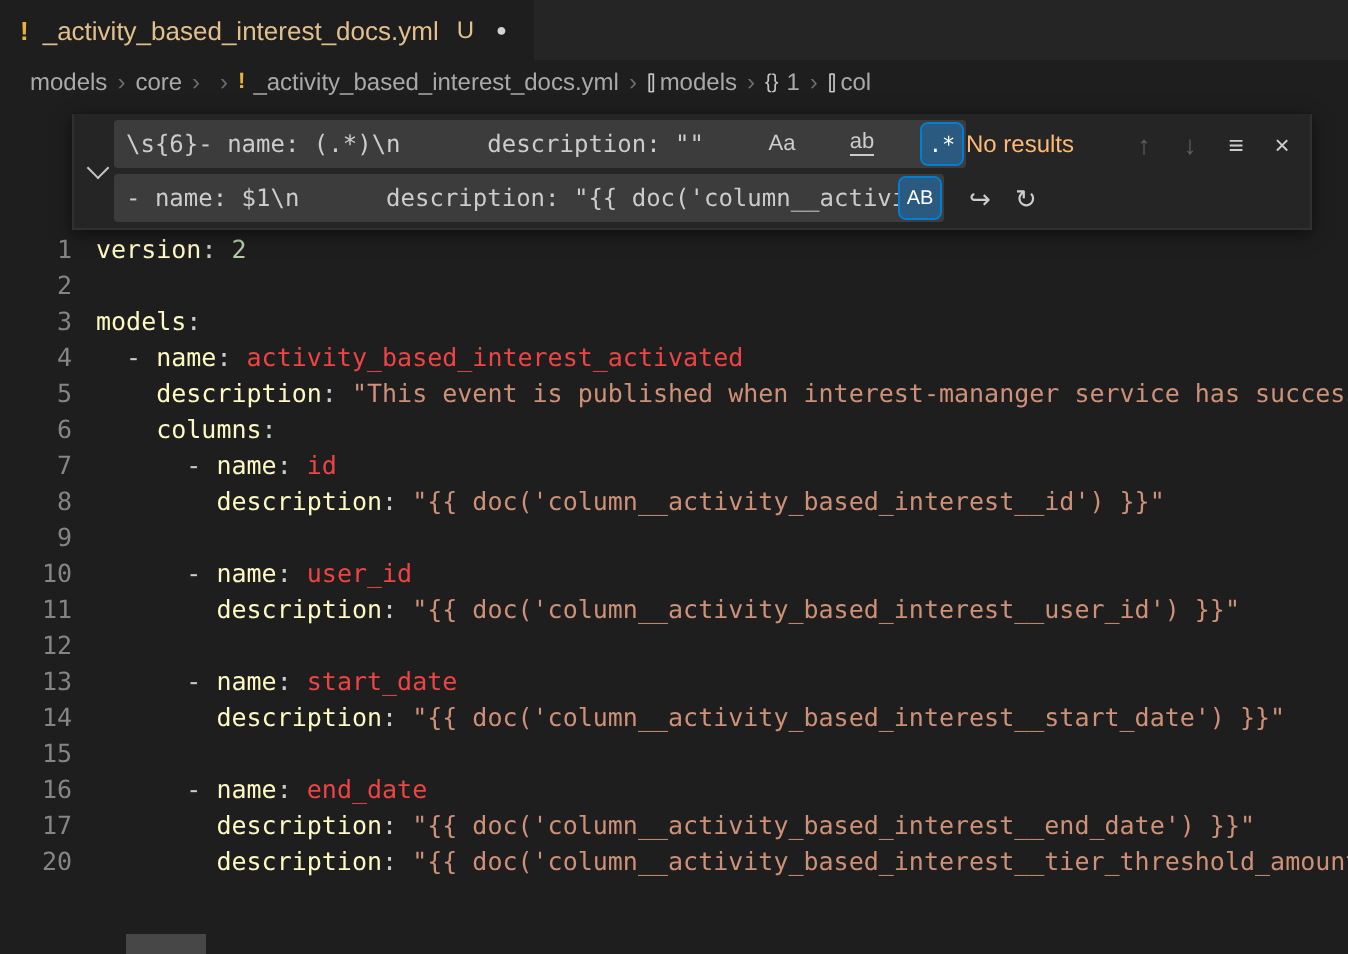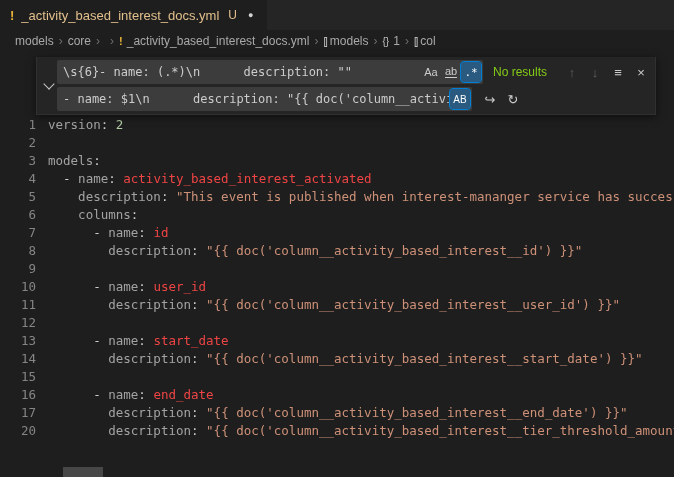--- a/index.html
+++ b/index.html
@@ -23,51 +23,51 @@
   .bc-icon{margin-right:4px;font-size:11px;color:#c5c5c5;}
   .warning-icon{color:#e8b339;font-weight:bold;}
   .symbol-array-icon{letter-spacing:-2px;font-size:10px;}
   .symbol-object-icon{font-size:10px;}
   
   .editor{position:absolute;top:52px;left:0;right:0;bottom:0;overflow:hidden;background:#1e1e1e;}
   .code{padding-top:64px;font-family:"DejaVu Sans Mono","Liberation Mono",monospace;font-size:12.5px;line-height:18px;}
   .line{display:flex;height:18px;}
   .gutter{flex:0 0 36px;text-align:right;color:#858585;}
   .lcontent{padding-left:12px;white-space:pre;overflow:hidden;flex:1;}
-  .tk-key{color:#a3a3a3}
+  .tk-key{color:#fef9c3}
   .tk-pun{color:#cccccc}
   .tk-str{color:#ce9178}
   .tk-num{color:#b5cea8}
   .tk-val{color:#ef4444}
   .hscroll{position:absolute;left:63px;bottom:0;width:40px;height:10px;background:rgba(121,121,121,.45);}
   
   .find-widget{position:absolute;left:36px;top:57px;width:620px;box-sizing:border-box;
     background:#252526;border:1px solid #303031;border-top:none;
     box-shadow:0 2px 8px rgba(0,0,0,.55);display:flex;padding:3px 4px;z-index:5;}
   .fw-toggle{flex:0 0 16px;display:flex;align-items:center;justify-content:center;cursor:pointer;}
   .chev{width:7px;height:7px;border-right:1.5px solid #c5c5c5;border-bottom:1.5px solid #c5c5c5;
     transform:rotate(45deg);margin-top:-4px;}
   .fw-rows{flex:1;display:flex;flex-direction:column;gap:3px;min-width:0;}
   .fw-row{display:flex;align-items:center;height:24px;}
   .fw-input{background:#3c3c3c;height:24px;display:flex;align-items:center;color:#cccccc;
     font-family:"DejaVu Sans Mono","Liberation Mono",monospace;font-size:12px;
     box-sizing:border-box;overflow:hidden;border-radius:2px;cursor:text;}
   .fw-input.find{width:426px;flex:none;}
   .fw-input.replace{width:415px;flex:none;}
   .fw-text{padding-left:6px;white-space:pre;overflow:hidden;flex:1;}
-  .fw-opts{display:flex;gap:0;padding-right:2px;flex:none;}
+  .fw-opts{display:flex;gap:20px;padding-right:2px;flex:none;}
   .fw-btn{width:20px;height:20px;display:inline-flex;align-items:center;justify-content:center;
     font-size:11px;color:#cccccc;border-radius:3px;cursor:pointer;flex:none;
     font-family:"Liberation Sans",sans-serif;}
   .fw-btn.active{background:#2a5a80;outline:1px solid #007fd4;color:#ffffff;}
   .fw-btn.disabled{opacity:.35;cursor:default;}
   .opt-whole-word .g{border-bottom:1px solid currentColor;line-height:11px;}
   .opt-regex{font-family:"DejaVu Sans Mono",monospace;}
   .opt-preserve-case{font-size:10px;}
-  .fw-results{color:#84cc16;font-size:12px;margin-left:10px;white-space:nowrap;}
+  .fw-results{color:#fdba74;font-size:12px;white-space:nowrap;}
   .fw-nav{display:flex;gap:3px;margin-left:auto;}
   .fw-nav .fw-btn{font-size:13px;}
   .fw-replace-actions{display:flex;gap:3px;margin-left:8px;}
   .fw-replace-actions .fw-btn{font-size:13px;}
 </style>
 </head>
 <body>
 
 <div class="tabbar">
   <div class="tab">

